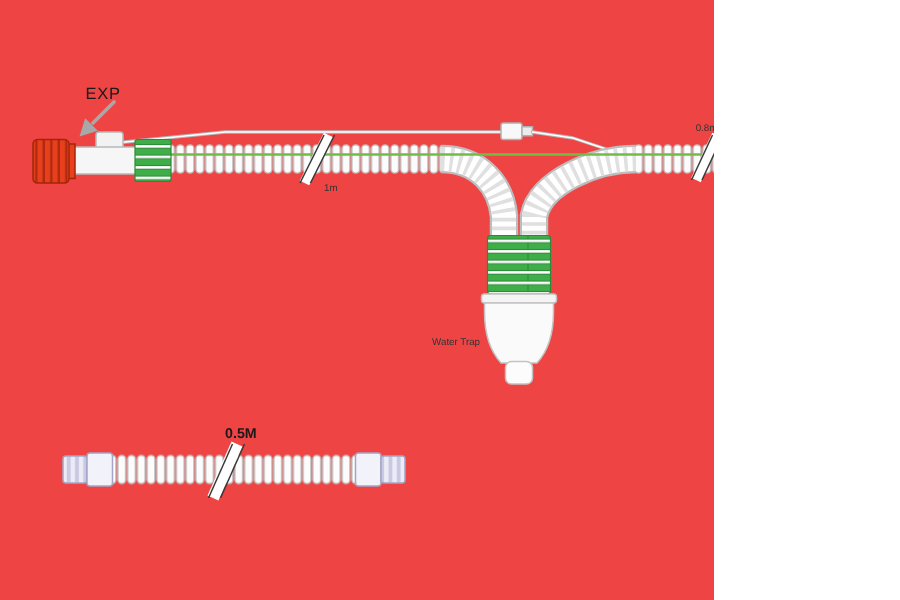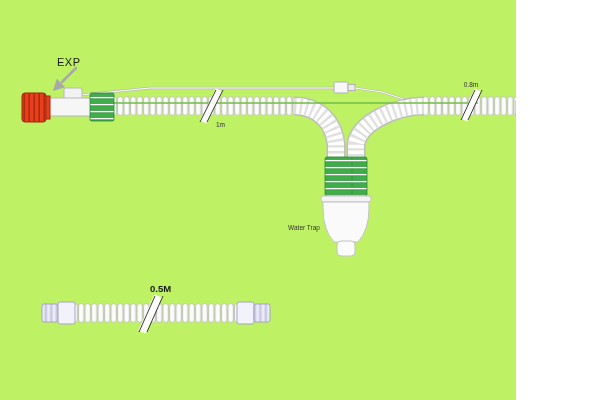--- a/index.html
+++ b/index.html
@@ -1,16 +1,16 @@
 <!DOCTYPE html>
 <html><head>
 <meta charset="utf-8">
 <style>
   html,body{margin:0;padding:0;background:#ffffff;}
-  #stage{position:relative;width:516px;height:400px;background:#bef264;overflow:hidden;font-family:"Liberation Sans",sans-serif;}
+  #stage{position:relative;width:476px;height:400px;background:#ef4444;overflow:hidden;font-family:"Liberation Sans",sans-serif;}
   svg{display:block;}
   svg text{font-family:"Liberation Sans",sans-serif;fill:#333;}
   .lbl-small{font-size:6.5px;}
   .lbl-exp{font-size:11px;letter-spacing:.5px;fill:#1a1a1a;}
   .lbl-bold{font-size:9.5px;font-weight:700;fill:#1a1a1a;}
 </style>
 </head>
 <body>
 
 <div id="stage">

